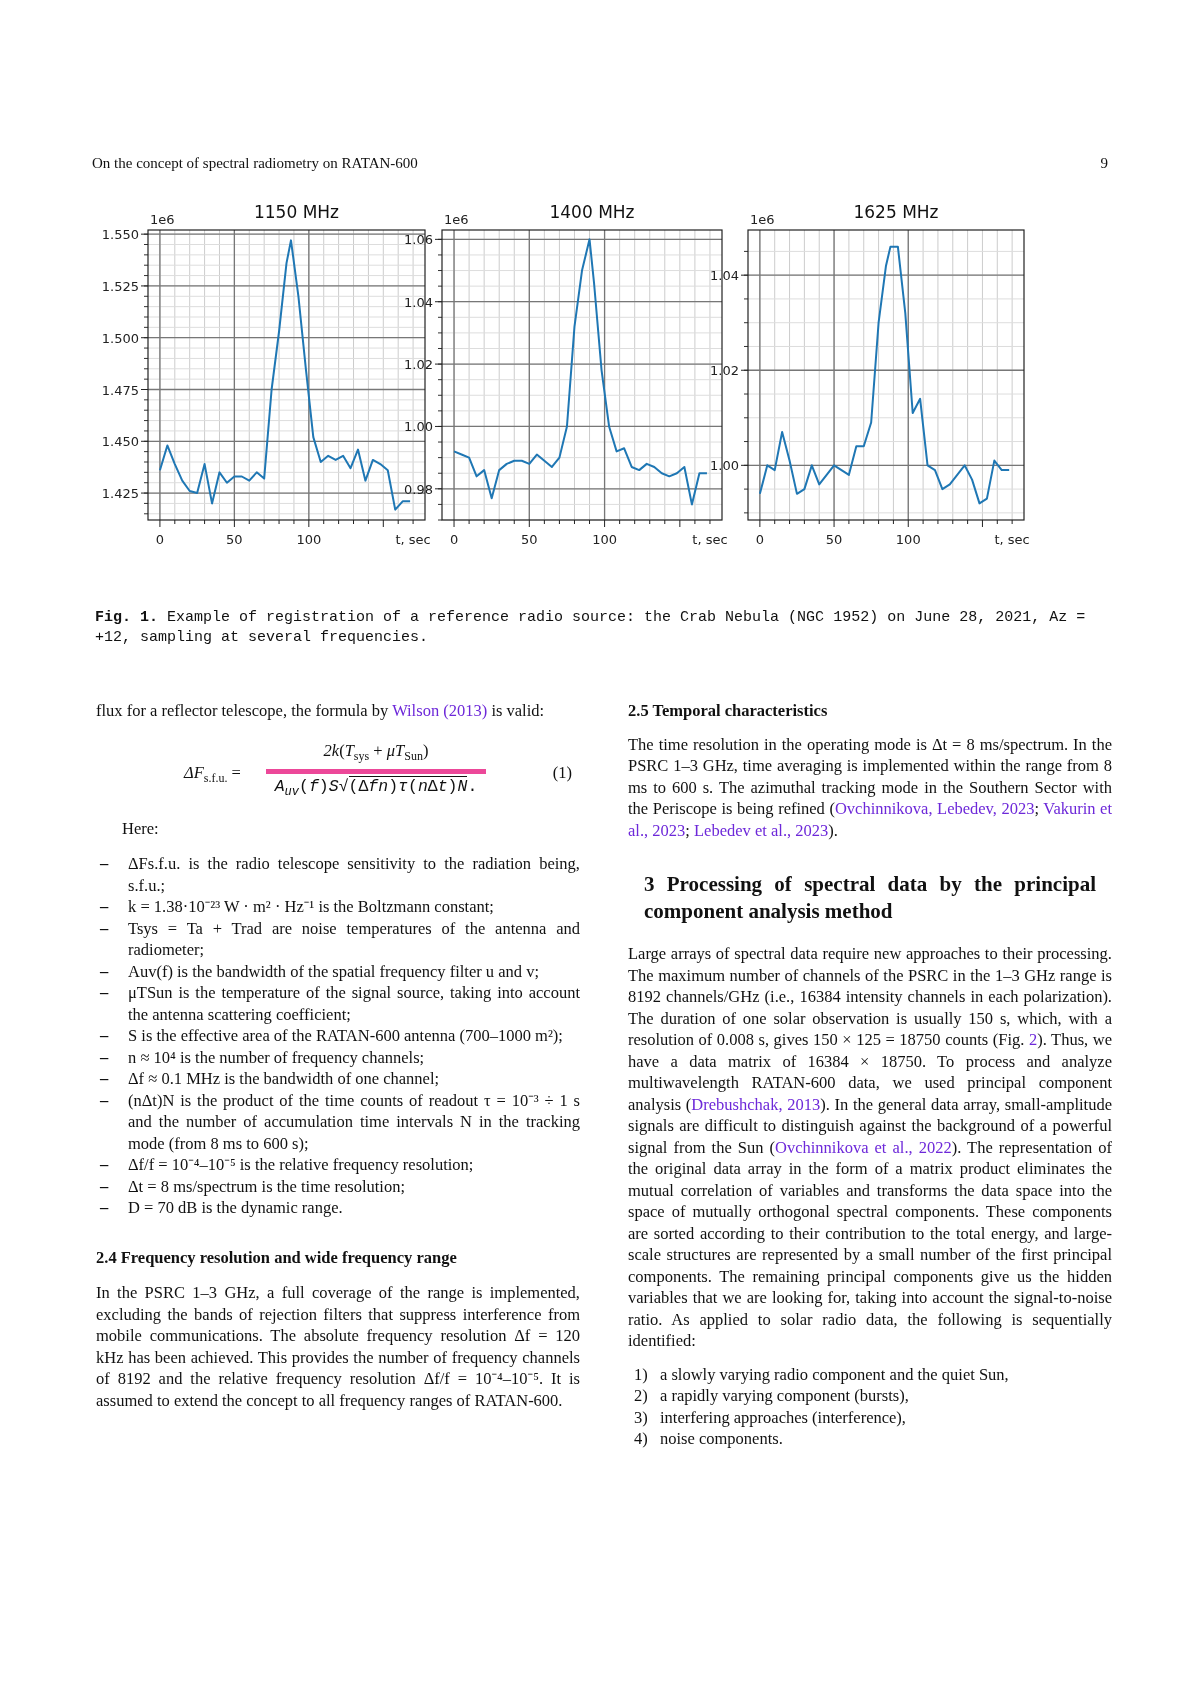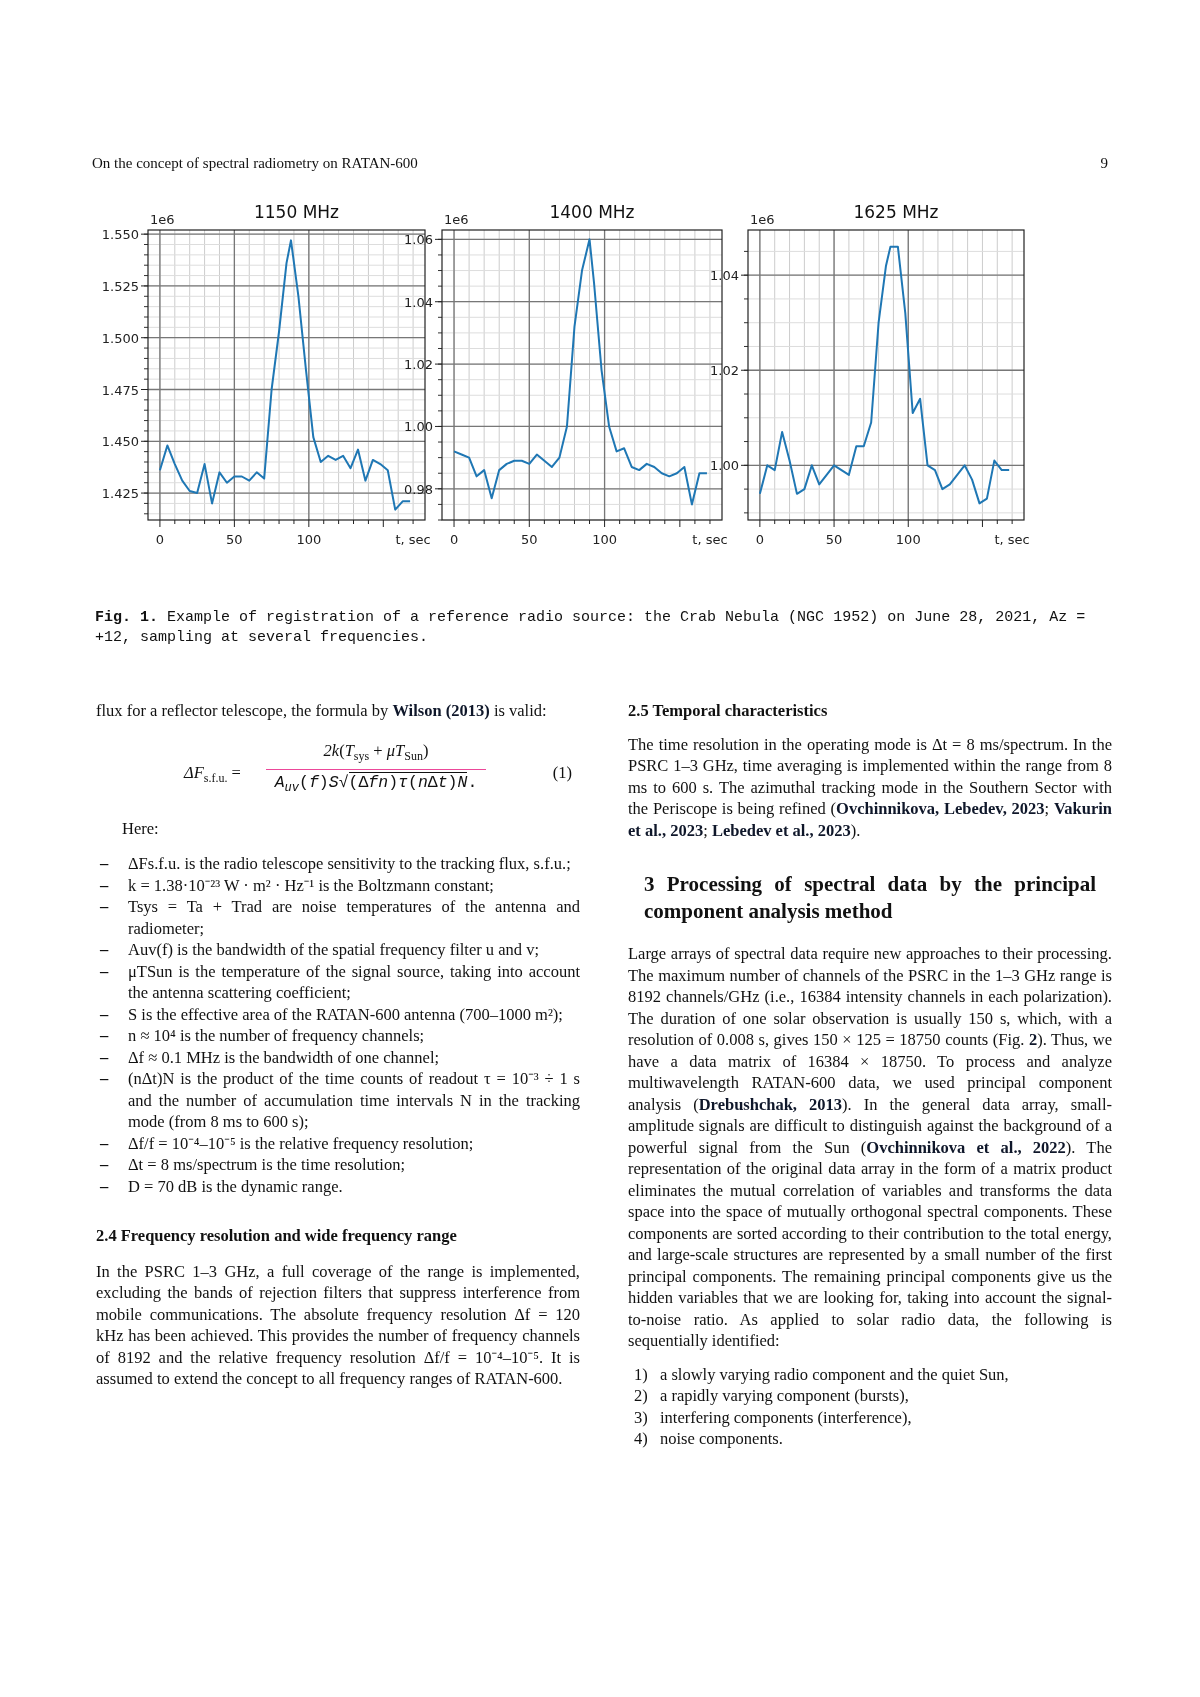--- a/index.html
+++ b/index.html
@@ -5,26 +5,26 @@
   html,body{margin:0;padding:0;background:#fff;}
   body{width:1200px;height:1697px;position:relative;font-family:"Liberation Serif",serif;color:#111;}
   .running-head{position:absolute;left:92px;top:155px;width:1016px;font-size:15px;display:flex;justify-content:space-between;gap:44px;}
   .figure{position:absolute;left:80px;top:195px;width:1040px;height:360px;}
   .figure svg{position:absolute;left:0;top:0;}
   .caption{position:absolute;left:95px;top:608px;width:1020px;font-size:15px;line-height:20px;font-family:Liberation Mono, monospace;}
   .caption b{font-weight:bold;}
   .col{position:absolute;font-size:16.5px;line-height:21.5px;text-align:justify;}
   .left{left:96px;top:700px;width:484px;}
   .right{left:628px;top:700px;width:484px;}
-  .link{color:#0f172a;font-weight:bold;}
+  .link{color:#6d28d9;}
   p{margin:0;}
   .eq{position:relative;height:70px;margin:18px 0 8px 0;}
   .eq .lhs{position:absolute;left:88px;top:22px;font-style:italic;}
   .eq .frac{position:absolute;left:170px;top:0;width:220px;text-align:center;}
-  .eq .num{border-bottom:1px solid #ec4899;padding-bottom:2px;}
+  .eq .num{border-bottom:5px solid #ec4899;padding-bottom:2px;}
   .eq .den{padding-top:2px;font-family:Liberation Mono, monospace;}
   .eq .eqno{position:absolute;right:8px;top:22px;}
   .here{margin-left:26px;}
   ul.dash{list-style:none;margin:14px 0 0 0;padding:0;}
   ul.dash li{position:relative;padding-left:32px;line-height:21.5px;}
   ul.dash li::before{content:"–";position:absolute;left:4px;font-weight:bold;}
   h3{font-size:16.5px;font-weight:bold;margin:0;}
   h2{font-size:21px;font-weight:bold;margin:16px;line-height:27px;}
   ol.items{list-style:none;padding:0;margin:12px 0 0 6px;}
   ol.items li{line-height:21.5px;}
@@ -468,21 +468,21 @@
   <div class="eq">
     <span class="lhs"><span>ΔF</span><sub style="font-style:normal;font-size:12px">s.f.u.</sub> <span style="font-style:normal">=</span></span>
     <div class="frac">
       <div class="num"><i>2k</i>(<i>T</i><sub style="font-size:12px">sys</sub> + <i>μT</i><sub style="font-size:12px">Sun</sub>)</div>
       <div class="den"><i>A<sub style="font-size:12px">uv</sub></i>(<i>f</i>)<i>S</i>√<span style="border-top:1px solid #111">(Δ<i>fn</i>)<i>τ</i>(<i>n</i>Δ<i>t</i>)<i>N</i></span>.</div>
     </div>
     <span class="eqno">(1)</span>
   </div>
   <p class="here">Here:</p>
   <ul class="dash" id="defs">
-      <li>ΔFs.f.u. is the radio telescope sensitivity to the tracking flux, s.f.u.;</li>
+      <li>ΔFs.f.u. is the radio telescope sensitivity to the radiation being, s.f.u.;</li>
       <li>k = 1.38·10⁻²³ W · m² · Hz⁻¹ is the Boltzmann constant;</li>
       <li>Tsys = Ta + Trad are noise temperatures of the antenna and radiometer;</li>
       <li>Auv(f) is the bandwidth of the spatial frequency filter u and v;</li>
       <li>μTSun is the temperature of the signal source, taking into account the antenna scattering coefficient;</li>
       <li>S is the effective area of the RATAN-600 antenna (700–1000 m²);</li>
       <li>n ≈ 10⁴ is the number of frequency channels;</li>
       <li>Δf ≈ 0.1 MHz is the bandwidth of one channel;</li>
       <li>(nΔt)N is the product of the time counts of readout τ = 10⁻³ ÷ 1 s and the number of accumulation time intervals N in the tracking mode (from 8 ms to 600 s);</li>
       <li>Δf/f = 10⁻⁴–10⁻⁵ is the relative frequency resolution;</li>
       <li>Δt = 8 ms/spectrum is the time resolution;</li>
@@ -493,16 +493,16 @@
 </div>
 
 <div class="col right">
   <h3>2.5  Temporal characteristics</h3>
   <p style="margin-top:12px"><span>The time resolution in the operating mode is Δt = 8 ms/spectrum. In the PSRC 1–3 GHz, time averaging is implemented within the range from 8 ms to 600 s. The azimuthal tracking mode in the Southern Sector with the Periscope is being refined (</span><span class="link"><span>Ovchinnikova, Lebedev</span>, <span>2023</span></span>; <span class="link"><span>Vakurin et al.</span>, <span>2023</span></span>; <span class="link"><span>Lebedev et al.</span>, <span>2023</span></span>).</p>
   <h2 style="margin-top:30px">3  Processing of spectral data by the principal component analysis method</h2>
   <p style="margin-top:18px"><span>Large arrays of spectral data require new approaches to their processing. The maximum number of channels of the PSRC in the 1–3 GHz range is 8192 channels/GHz (i.e., 16384 intensity channels in each polarization). The duration of one solar observation is usually 150 s, which, with a resolution of 0.008 s, gives 150 × 125 = 18750 counts (Fig. </span><span class="link">2</span><span>). Thus, we have a data matrix of 16384 × 18750. To process and analyze multiwavelength RATAN-600 data, we used principal component analysis (</span><span class="link"><span>Drebushchak</span>, <span>2013</span></span><span>). In the general data array, small-amplitude signals are difficult to distinguish against the background of a powerful signal from the Sun (</span><span class="link"><span>Ovchinnikova et al.</span>, <span>2022</span></span><span>). The representation of the original data array in the form of a matrix product eliminates the mutual correlation of variables and transforms the data space into the space of mutually orthogonal spectral components. These components are sorted according to their contribution to the total energy, and large-scale structures are represented by a small number of the first principal components. The remaining principal components give us the hidden variables that we are looking for, taking into account the signal-to-noise ratio. As applied to solar radio data, the following is sequentially identified:</span></p>
   <ol class="items" id="items">
       <li><span class="num-label">1)</span><span>a slowly varying radio component and the quiet Sun,</span></li>
       <li><span class="num-label">2)</span><span>a rapidly varying component (bursts),</span></li>
-      <li><span class="num-label">3)</span><span>interfering components (interference),</span></li>
+      <li><span class="num-label">3)</span><span>interfering approaches (interference),</span></li>
       <li><span class="num-label">4)</span><span>noise components.</span></li>
     </ol>
 </div>
 
 </body></html>

